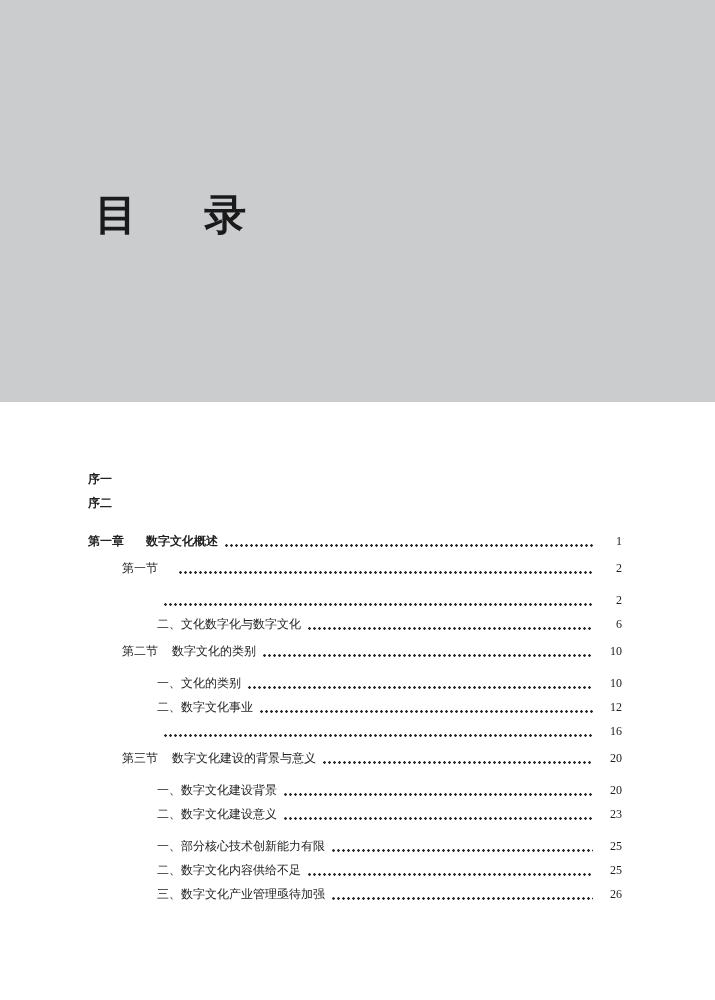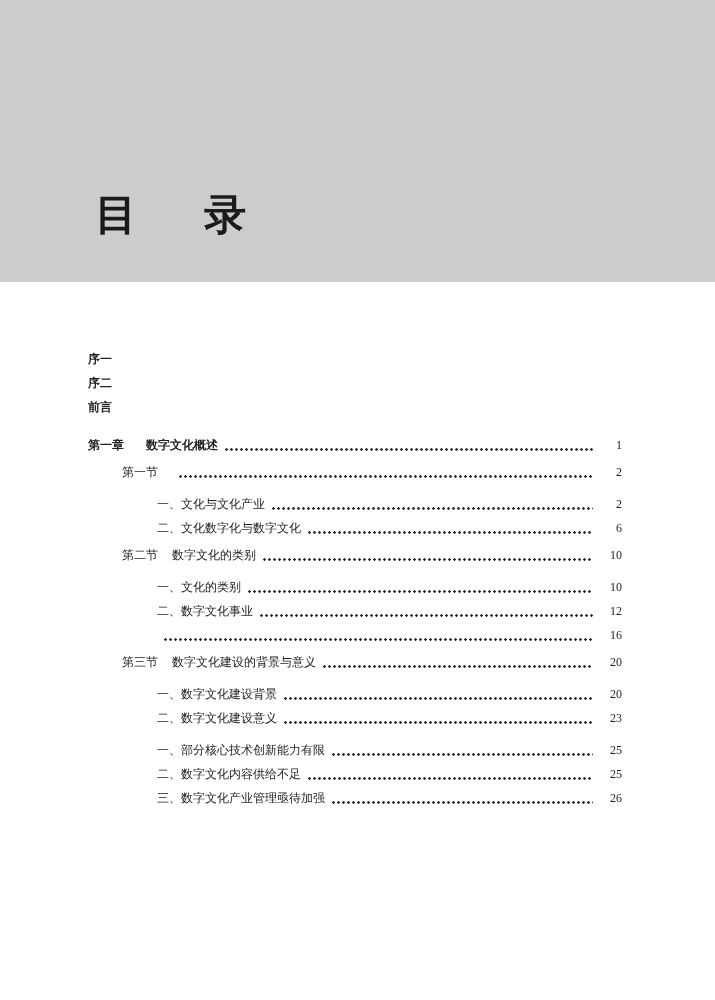--- a/index.html
+++ b/index.html
@@ -10,21 +10,21 @@
   .page {
     position: relative;
     width: 715px;
     height: 1000px;
     background: #ffffff;
     overflow: hidden;
     font-family: "Liberation Serif", "DejaVu Serif", serif;
     color: #222222;
   }
   .band {
-    height: 282px;
+    height: 402px;
     background: #cbccce;
     position: relative;
   }
   .toc-title {
     position: absolute;
     left: 95px;
     top: 192px;
     margin: 0;
     font-size: 42px;
     line-height: 46px;
@@ -77,39 +77,33 @@
       <div class="row front">
 
     <span class="title">序一</span>
 
   </div>
       <div class="row front">
 
     <span class="title">序二</span>
 
   </div>
-      <div class="row front">
-
-    <span class="title">前言</span>
-
-  </div>
       <div class="row chapter">
     <span class="label">第一章</span>
     <span class="title">数字文化概述</span>
     <span class="leader"></span>
     <span class="pagenum">1</span>
   </div>
       <div class="row section">
     <span class="label">第一节</span>
     <span class="leader"></span>
     <span class="pagenum">2</span>
   </div>
       <div class="row sub gap-top">
 
-    <span class="title">一、文化与文化产业</span>
     <span class="leader"></span>
     <span class="pagenum">2</span>
   </div>
       <div class="row sub">
 
     <span class="title">二、文化数字化与数字文化</span>
     <span class="leader"></span>
     <span class="pagenum">6</span>
   </div>
       <div class="row section">

